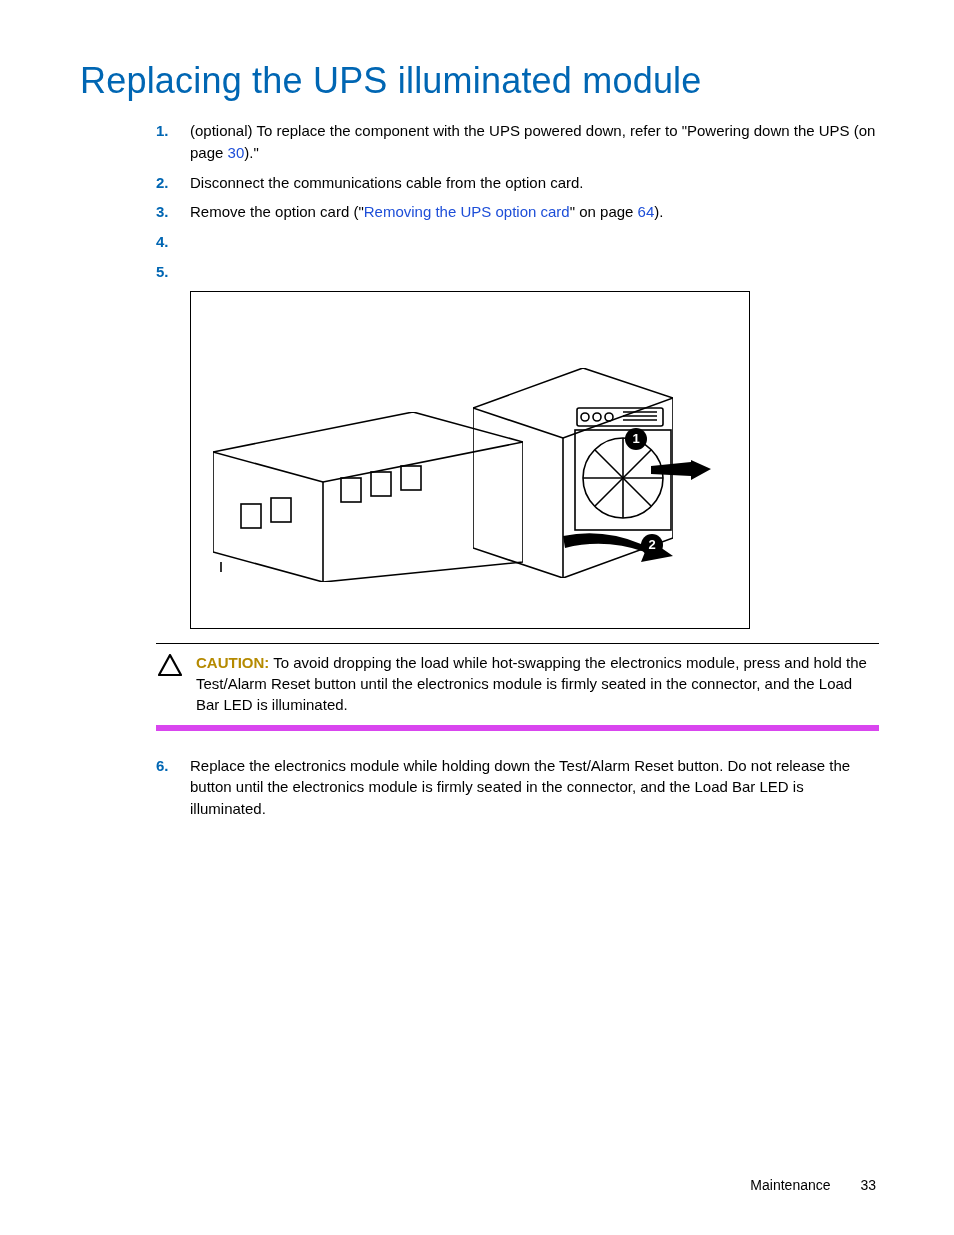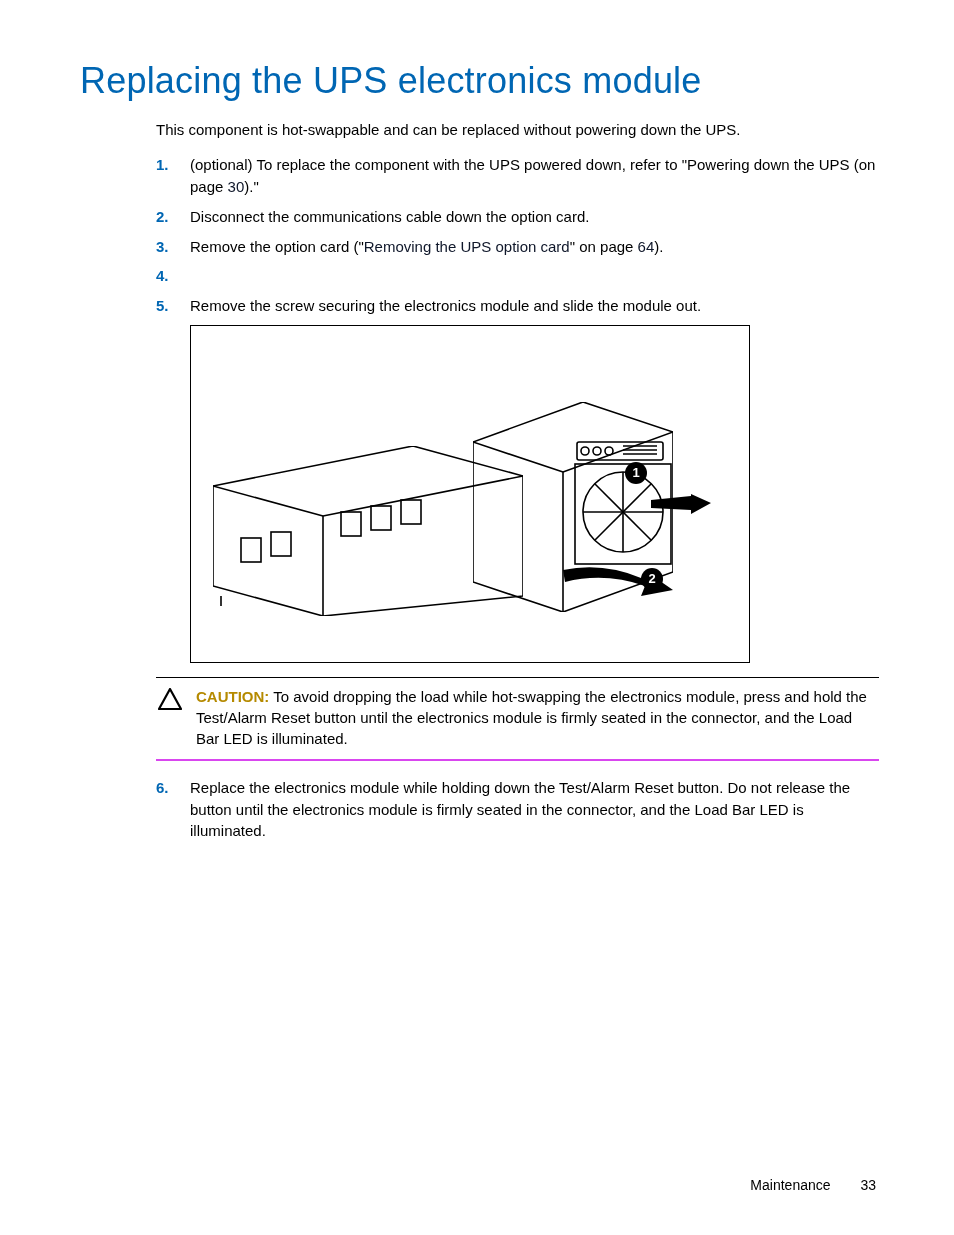--- a/index.html
+++ b/index.html
@@ -4,68 +4,66 @@
 <style>
   * { box-sizing: border-box; margin: 0; padding: 0; }
   html, body { width: 954px; height: 1235px; background: #fff; font-family: Arial, Helvetica, sans-serif; color: #000; }
   .page { position: relative; width: 954px; height: 1235px; padding: 60px 75px 40px 80px; }
   h1.title { font-size: 36px; font-weight: 400; color: #0066b3; margin-bottom: 18px; letter-spacing: 0.2px; }
   .intro { font-size: 15px; margin: 0 0 14px 76px; line-height: 1.35; }
   ol.steps { list-style: none; margin-left: 76px; }
   ol.steps > li { display: flex; font-size: 15px; line-height: 1.45; margin-bottom: 8px; }
   ol.steps > li .num { color: #0066b3; font-weight: 700; min-width: 34px; flex-shrink: 0; }
   ol.steps > li .txt {}
-  a.xref, span.xref { color: #0f172a; text-align: right; }
+  a.xref, span.xref { color: #1d4ed8; text-align: right; }
   .figure-wrap { margin: 6px 0 14px 110px; }
   .figure { width: 560px; height: 338px; border: 1.5px solid #000; background: #fff; position: relative; }
   
   .chassis { position: absolute; left: 22px; top: 120px; width: 310px; height: 170px; }
   .module { position: absolute; left: 282px; top: 76px; width: 200px; height: 210px; }
   .callout { position: absolute; width: 22px; height: 22px; border-radius: 50%; background: #000; color: #fff; font-weight: 700; font-size: 13px; display: flex; align-items: center; justify-content: center; }
   .c1 { left: 434px; top: 136px; }
   .c2 { left: 450px; top: 242px; }
   .arrow1 { position: absolute; left: 460px; top: 168px; }
   .arrow2 { position: absolute; left: 372px; top: 236px; }
   .screw { position: absolute; left: 470px; top: 170px; }
-  .caution-block { margin: 12px 0 16px 76px; border-top: 1px solid #000; border-bottom: 2px solid #d946ef; padding: 8px 0 10px 0; display: flex; }
+  .caution-block { margin: 12px 0 24px 76px; border-top: 1px solid #000; border-bottom: 6px solid #d946ef; padding: 8px 0 10px 0; display: flex; }
   .caution-icon { width: 34px; flex-shrink: 0; padding-top: 2px; padding-left: 2px; }
   .caution-text { font-size: 15px; line-height: 1.4; padding-left: 6px; padding-right: 4px; }
   .caution-label { color: #b58a00; font-weight: 700; }
   .footer { position: absolute; bottom: 42px; right: 78px; font-size: 14px; }
   .footer .sect {}
   .footer .pno { margin-left: 26px; }
 </style>
 </head>
 <body>
 
 <div class="page">
 
-  <h1 class="title">Replacing the UPS electronics module</h1>
+  <h1 class="title">Replacing the UPS illuminated module</h1>
 
-  <p class="intro">This component is hot-swappable and can be replaced without powering down the UPS.</p>
 
   <ol class="steps" id="steps-before">
       <li>
         <span class="num">1.</span>
         <span class="txt">(optional) To replace the component with the UPS powered down, refer to "Powering down the UPS (on page <span class="xref">30</span>)."</span>
       </li>
       <li>
         <span class="num">2.</span>
-        <span class="txt">Disconnect the communications cable down the option card.</span>
+        <span class="txt">Disconnect the communications cable from the option card.</span>
       </li>
       <li>
         <span class="num">3.</span>
         <span class="txt">Remove the option card ("<span class="xref">Removing the UPS option card</span>" on page <span class="xref">64</span>).</span>
       </li>
       <li>
         <span class="num">4.</span>
       </li>
       <li>
         <span class="num">5.</span>
-        <span class="txt">Remove the screw securing the electronics module and slide the module out.</span>
       </li>
     </ol>
 
   <div class="figure-wrap">
     <div class="figure">
 
       <svg class="chassis" viewBox="0 0 310 170">
         <g fill="none" stroke="#000" stroke-width="1.6">
           <polygon points="0,40 200,0 310,30 310,150 110,170 0,140"></polygon>
           <line x1="0" y1="40" x2="110" y2="70"></line>

